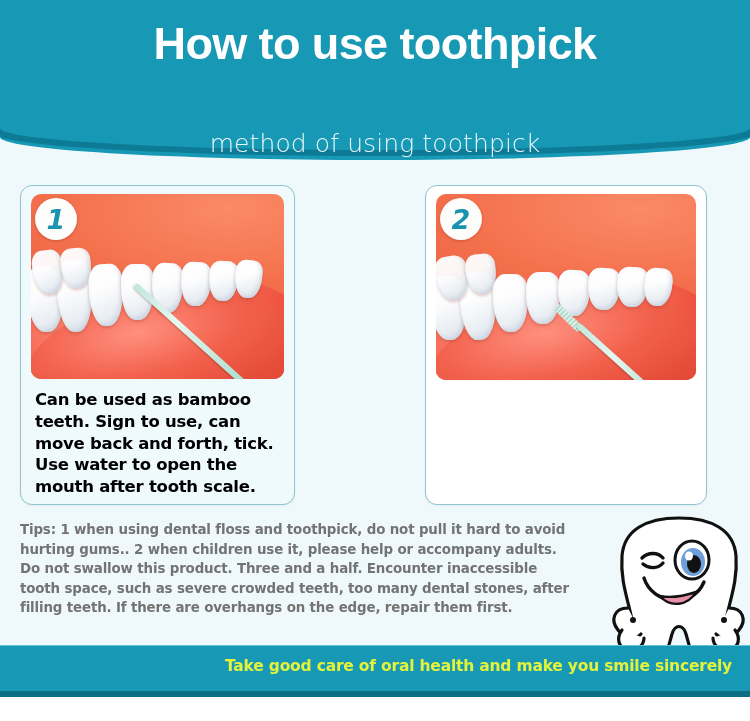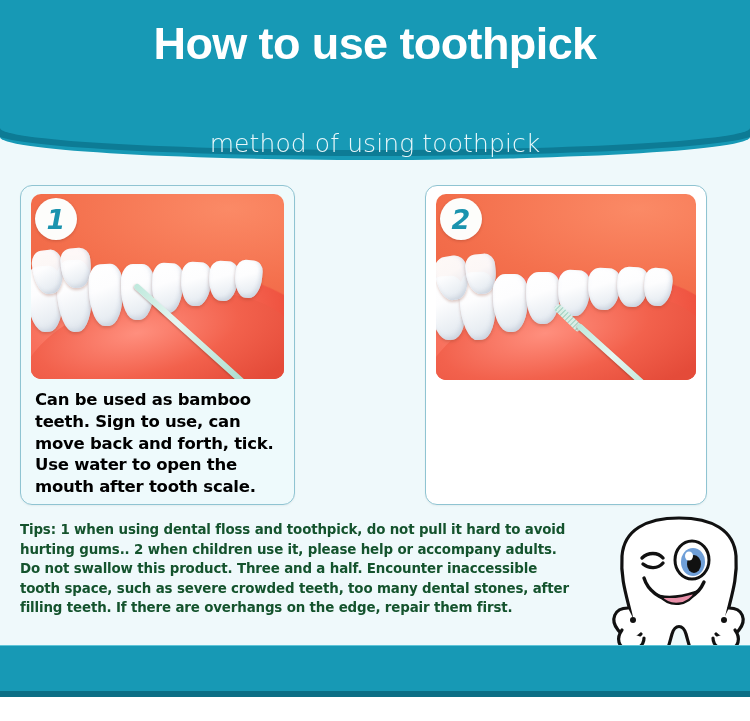--- a/index.html
+++ b/index.html
@@ -160,21 +160,21 @@
     font-family:"DejaVu Sans", sans-serif;
     letter-spacing:-0.25px;
   }
   #card-2 .caption { width:258px; }
 
   
   .tips {
     position:absolute;
     left:20px; top:520px;
     width:560px;
-    color:#14532d;
+    color:#737373;
     font-size:13.4px;
     font-weight:bold;
     line-height:1.46;
     font-family:"DejaVu Sans", sans-serif;
     letter-spacing:-0.15px;
   }
 
   
   .mascot { position:absolute; left:608px; top:512px; width:142px; height:158px; }
 
@@ -295,16 +295,17 @@
 
       <path d="M36 66 C44 92 84 98 96 70" fill="#ffffff" stroke="#111111" stroke-width="3.4" stroke-linecap="round"></path>
       <path d="M52 84 C62 96 80 94 88 80 C76 84 62 86 52 84 Z" fill="#e88fa8" stroke="#111111" stroke-width="2.4"></path>
 
       <circle cx="25" cy="108" r="3" fill="#111111"></circle>
       <circle cx="116" cy="108" r="3" fill="#111111"></circle>
     </svg>
   </div>
 
   <div class="footer"></div>
+  <div class="footer-text">Take good care of oral health and make you smile sincerely</div>
   <div class="footer-dark"></div>
   <div class="footer-pad"></div>
 
 </div>
 
 </body></html>

